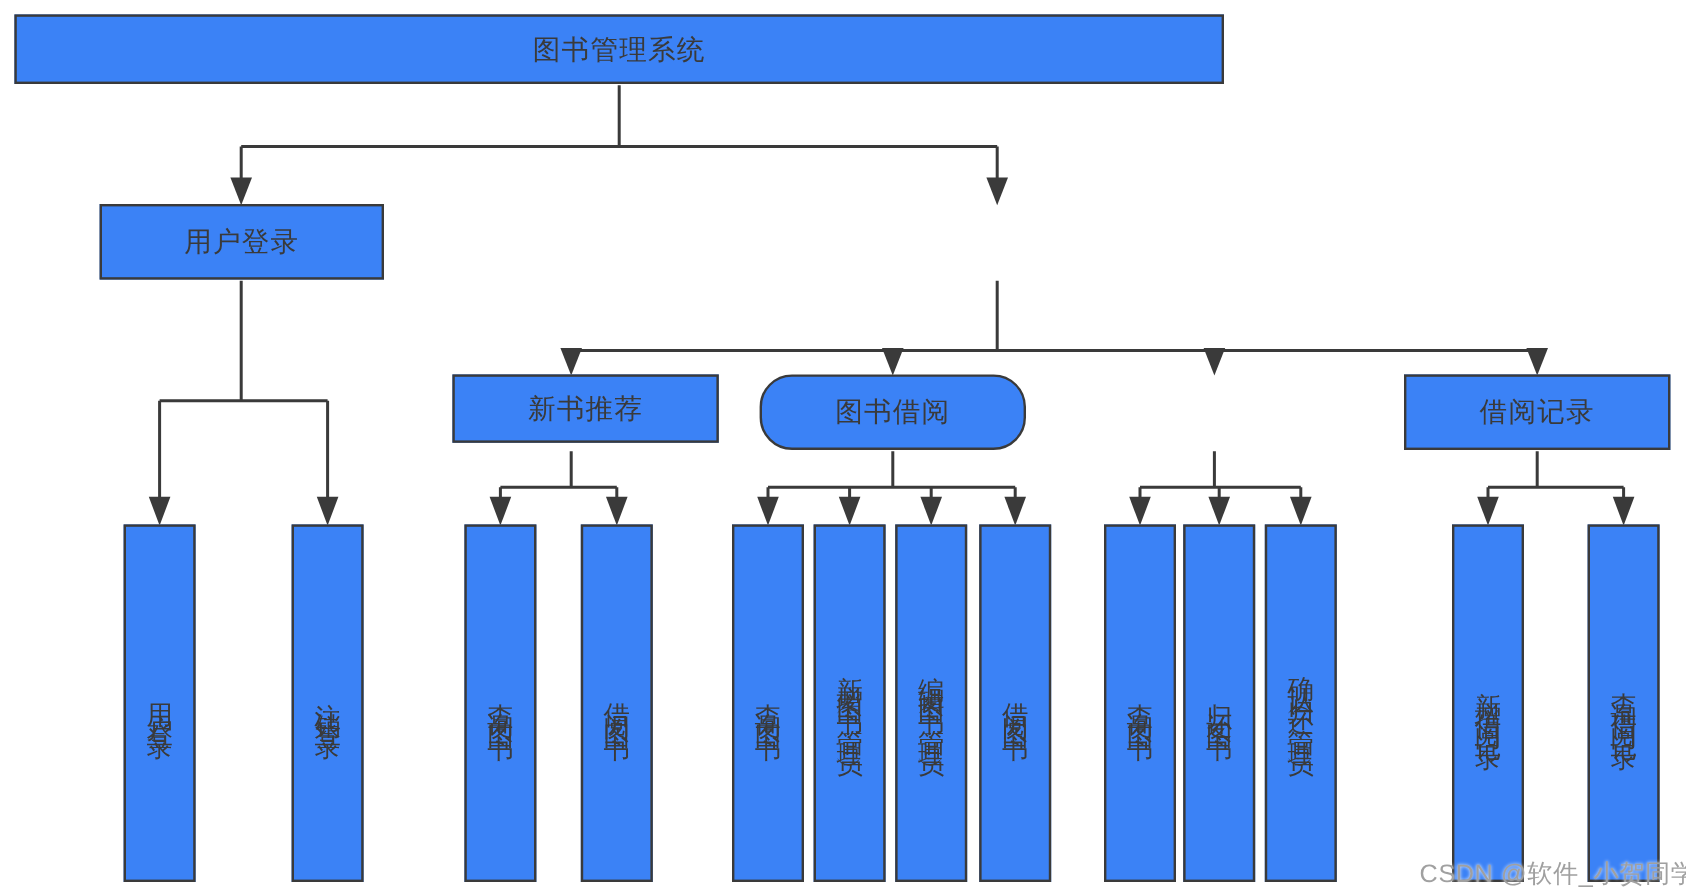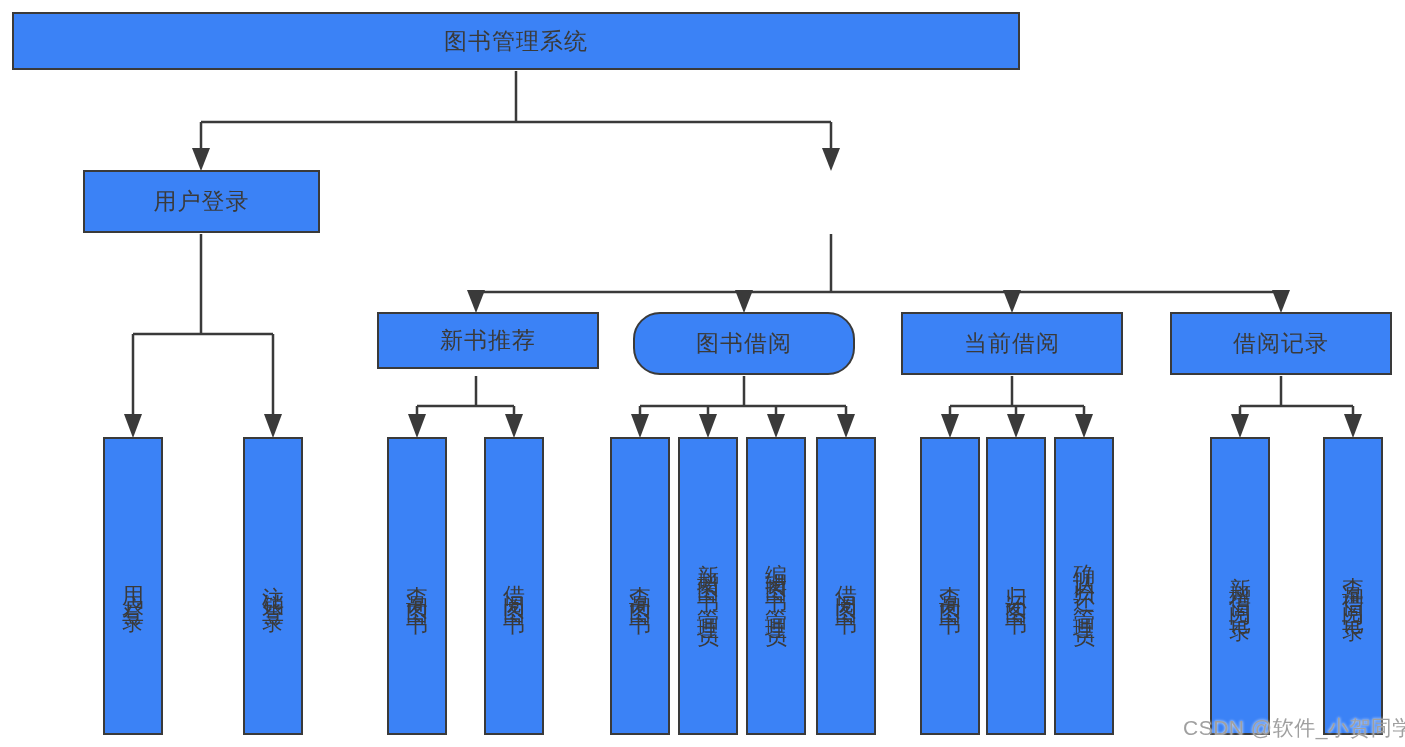--- a/index.html
+++ b/index.html
@@ -87,21 +87,20 @@
     <polygon points="1231,414 1249,414 1240,438"></polygon>
     <polygon points="1344,414 1362,414 1353,438"></polygon>
   </svg>
 
   <div class="box hbox" style="left:12px;top:12px;width:1008px;height:58px;">图书管理系统</div>
 
   <div class="box hbox" style="left:83px;top:170px;width:237px;height:63px;">用户登录</div>
 
   <div class="box hbox" style="left:365px;top:312px;width:222px;height:57px;margin-left:12px;">新书推荐</div>
   <div class="box hbox" style="left:633px;top:312px;width:222px;height:63px;border-radius:27px;">图书借阅</div>
-  <div class="box hbox" style="left:901px;top:312px;width:222px;height:63px;">当前借阅</div>
   <div class="box hbox" style="left:1170px;top:312px;width:222px;height:63px;">借阅记录</div>
 
   <div class="box vbox" style="left:103px;top:437px;width:60px;height:298px;">用户登录</div>
   <div class="box vbox" style="left:243px;top:437px;width:60px;height:298px;">注销登录</div>
 
   <div class="box vbox" style="left:387px;top:437px;width:60px;height:298px;">查询图书</div>
   <div class="box vbox" style="left:484px;top:437px;width:60px;height:298px;">借阅图书</div>
 
   <div class="box vbox" style="left:610px;top:437px;width:60px;height:298px;">查询图书</div>
   <div class="box vbox" style="left:678px;top:437px;width:60px;height:298px;">新增图书（管理员）</div>

